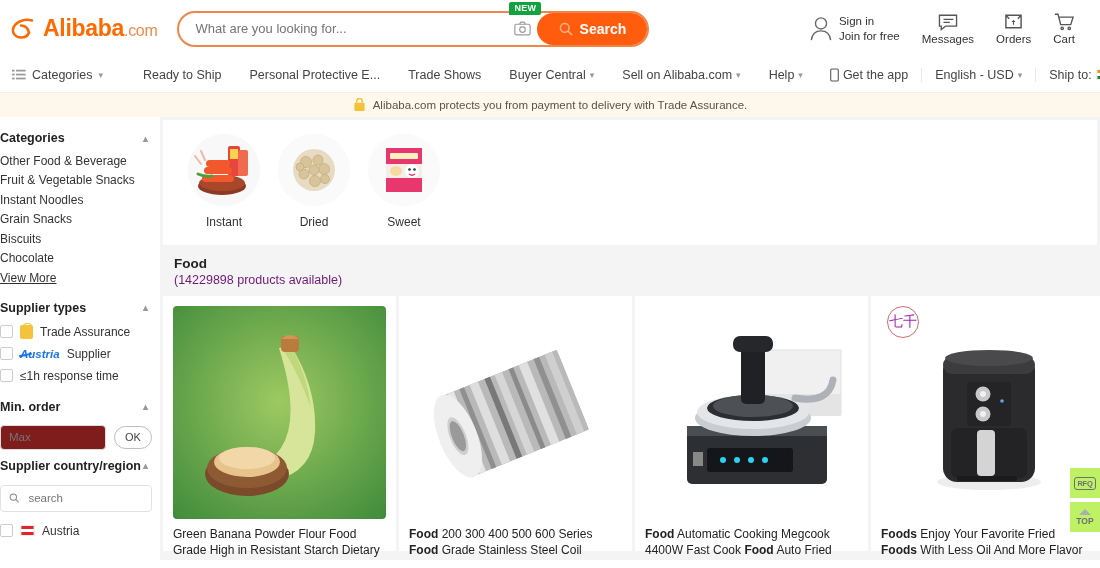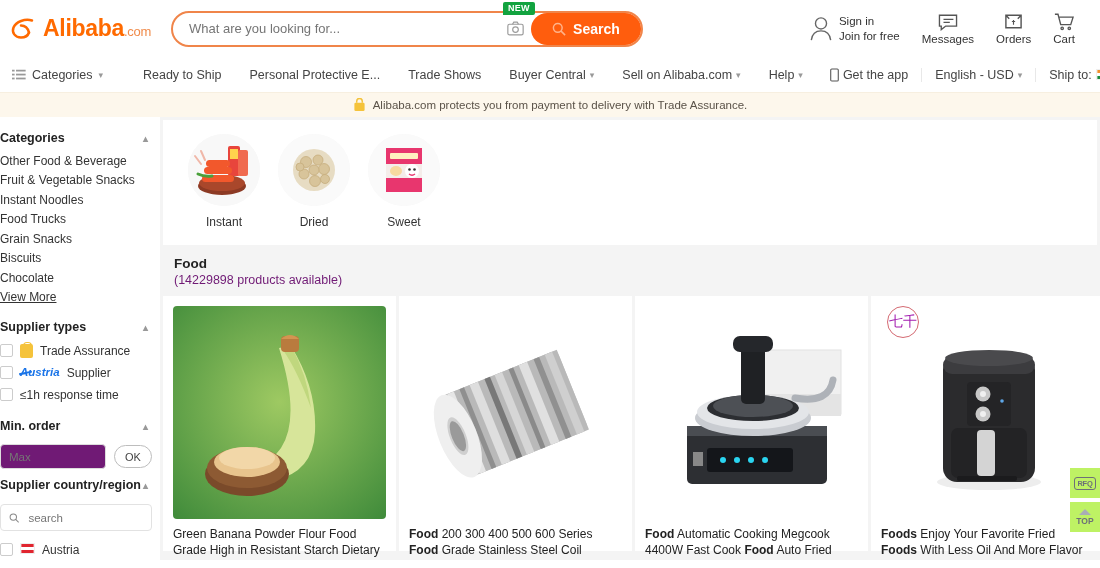--- a/index.html
+++ b/index.html
@@ -35,21 +35,21 @@
   .logo-text {
     font-size: 23px;
     font-weight: bold;
     color: #ff6a00;
     letter-spacing: -0.3px;
     line-height: 1;
   }
   .logo-text .dotcom {
     font-weight: normal;
     color: #f08b4b;
-    font-size: 13px;
+    font-size: 16px;
   }
 
   
   .search-wrap {
     display: flex;
     align-items: center;
     width: 472px;
     height: 36px;
     border: 2px solid #f0854a;
     border-radius: 18px;
@@ -213,21 +213,21 @@
     color: #333;
     padding: 1.5px 0 1.5px 0px;
     cursor: pointer;
     line-height: 16.5px;
     white-space: nowrap;
   }
   .side-link.more { text-decoration: underline; }
   .side-gap { height: 9px; }
   .ck-row {
     display: flex;
-    align-items: flex-start;
+    align-items: center;
     gap: 7px;
     padding: 4px 0;
     font-size: 12px;
     color: #333;
     cursor: pointer;
   }
   .ckbox {
     width: 13px; height: 13px;
     border: 1px solid #ccc;
     border-radius: 2px;
@@ -265,21 +265,21 @@
   }
   .min-input {
     flex: 1;
     height: 25px;
     border: 1px solid #ddd;
     border-radius: 4px;
     font-size: 11.5px;
     padding: 0 8px;
     color: #999;
     outline: none;
-    background: #701a75;
+    background: #7f1d1d;
     font-family: "Liberation Sans", sans-serif;
     min-width: 0;
   }
   .ok-btn {
     width: 38px; height: 23px;
     border: 1px solid #bdbdbd;
     border-radius: 12px;
     font-size: 11px;
     color: #444;
     background: #fff;
@@ -586,21 +586,20 @@
 
   <div class="sidebar">
 
     <div class="side-sec-hdr">
       <span class="t">Categories</span>
       <span class="chev">▴</span>
     </div>
     <div class="side-link">Other Food &amp; Beverage</div>
     <div class="side-link">Fruit &amp; Vegetable Snacks</div>
     <div class="side-link">Instant Noodles</div>
-    <div class="side-link">Food Trucks</div>
     <div class="side-link">Grain Snacks</div>
     <div class="side-link">Biscuits</div>
     <div class="side-link">Chocolate</div>
     <div class="side-link more">View More</div>
 
     <div class="side-gap"></div>
 
     <div class="side-sec-hdr">
       <span class="t">Supplier types</span>
       <span class="chev">▴</span>

